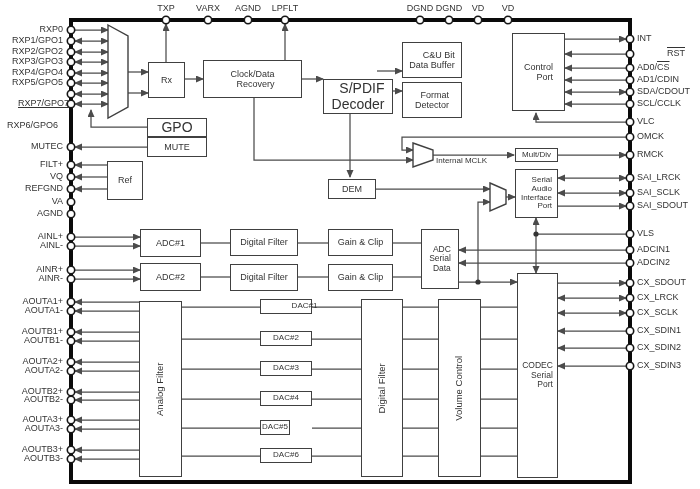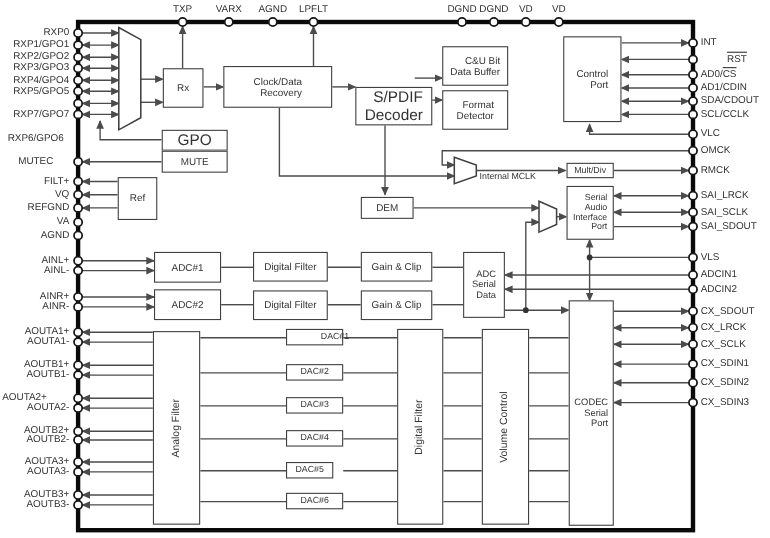--- a/index.html
+++ b/index.html
@@ -215,69 +215,69 @@
       <div class="block" style="left: 230px; top: 264px; width: 68px; height: 27px; font-size: 9px;">Digital Filter</div>
       <div class="block" style="left: 328px; top: 264px; width: 65px; height: 27px; font-size: 9px;">Gain &amp; Clip</div>
       <div class="block" style="left: 421px; top: 229px; width: 38px; height: 60px; font-size: 8.5px;">ADC
 Serial
 Data</div>
       <div class="block" style="left: 139px; top: 301px; width: 43px; height: 176px; font-size: 9px;"><span class="vlabel" style="font-size: 9.5px;">Analog Filter</span></div>
       <div class="block" style="left: 260px; top: 299px; width: 52px; height: 15px; font-size: 8px; padding-left: 37px;">DAC#1</div>
       <div class="block" style="left: 260px; top: 331px; width: 52px; height: 15px; font-size: 8px;">DAC#2</div>
       <div class="block" style="left: 260px; top: 361px; width: 52px; height: 15px; font-size: 8px;">DAC#3</div>
       <div class="block" style="left: 260px; top: 391px; width: 52px; height: 15px; font-size: 8px;">DAC#4</div>
-      <div class="block" style="left: 260px; top: 420px; width: 43px; height: 15px; font-size: 8px;">DAC#5</div>
+      <div class="block" style="left: 260px; top: 420px; width: 30px; height: 15px; font-size: 8px;">DAC#5</div>
       <div class="block" style="left: 260px; top: 448px; width: 52px; height: 15px; font-size: 8px;">DAC#6</div>
       <div class="block" style="left: 361px; top: 299px; width: 42px; height: 178px; font-size: 9px;"><span class="vlabel" style="font-size: 9.5px;">Digital Filter</span></div>
       <div class="block" style="left: 438px; top: 299px; width: 43px; height: 178px; font-size: 9px;"><span class="vlabel" style="font-size: 9.5px;">Volume Control</span></div>
       <div class="block" style="left: 517px; top: 273px; width: 41px; height: 205px; font-size: 8.5px;">CODEC
 Serial
 Port</div>
     </div>
   <div id="pin-labels" class="layer">
       <div class="pin-label" style="left: 2px; width: 61px; text-align: right; top: 24px;">RXP0</div>
       <div class="pin-label" style="left: 2px; width: 61px; text-align: right; top: 35px;">RXP1/GPO1</div>
       <div class="pin-label" style="left: 2px; width: 61px; text-align: right; top: 46px;">RXP2/GPO2</div>
       <div class="pin-label" style="left: 2px; width: 61px; text-align: right; top: 56px;">RXP3/GPO3</div>
       <div class="pin-label" style="left: 2px; width: 61px; text-align: right; top: 67px;">RXP4/GPO4</div>
       <div class="pin-label" style="left: 2px; width: 61px; text-align: right; top: 77px;">RXP5/GPO5</div>
       <div class="pin-label" style="left: 2px; width: 61px; text-align: center; top: 88px; margin-top: 32px;">RXP6/GPO6</div>
-      <div class="pin-label" style="left: 2px; width: 61px; text-align: right; top: 98px;">RXP7/GPO7</div>
-      <div class="pin-label" style="left: 2px; width: 61px; text-align: center; top: 141px;">MUTEC</div>
+      <div class="pin-label" style="left: 18px; width: 61px; top: 98px; text-decoration: underline;">RXP7/GPO7</div>
+      <div class="pin-label" style="left: 2px; width: 61px; text-align: right; top: 141px;">MUTEC</div>
       <div class="pin-label" style="left: 2px; width: 61px; text-align: right; top: 159px;">FILT+</div>
       <div class="pin-label" style="left: 2px; width: 61px; text-align: right; top: 171px;">VQ</div>
       <div class="pin-label" style="left: 2px; width: 61px; text-align: right; top: 183px;">REFGND</div>
       <div class="pin-label" style="left: 2px; width: 61px; text-align: right; top: 196px;">VA</div>
       <div class="pin-label" style="left: 2px; width: 61px; text-align: right; top: 208px;">AGND</div>
       <div class="pin-label" style="left: 2px; width: 61px; text-align: right; top: 231px;">AINL+</div>
       <div class="pin-label" style="left: 2px; width: 61px; text-align: right; top: 240px;">AINL-</div>
       <div class="pin-label" style="left: 2px; width: 61px; text-align: right; top: 264px;">AINR+</div>
       <div class="pin-label" style="left: 2px; width: 61px; text-align: right; top: 273px;">AINR-</div>
       <div class="pin-label" style="left: 2px; width: 61px; text-align: right; top: 296px;">AOUTA1+</div>
       <div class="pin-label" style="left: 2px; width: 61px; text-align: right; top: 305px;">AOUTA1-</div>
       <div class="pin-label" style="left: 2px; width: 61px; text-align: right; top: 326px;">AOUTB1+</div>
       <div class="pin-label" style="left: 2px; width: 61px; text-align: right; top: 335px;">AOUTB1-</div>
-      <div class="pin-label" style="left: 2px; width: 61px; text-align: left; top: 356px;">AOUTA2+</div>
+      <div class="pin-label" style="left: 2px; width: 61px; text-align: right; top: 356px;">AOUTA2+</div>
       <div class="pin-label" style="left: 2px; width: 61px; text-align: right; top: 365px;">AOUTA2-</div>
       <div class="pin-label" style="left: 2px; width: 61px; text-align: right; top: 386px;">AOUTB2+</div>
       <div class="pin-label" style="left: 2px; width: 61px; text-align: right; top: 394px;">AOUTB2-</div>
       <div class="pin-label" style="left: 2px; width: 61px; text-align: right; top: 414px;">AOUTA3+</div>
       <div class="pin-label" style="left: 2px; width: 61px; text-align: right; top: 423px;">AOUTA3-</div>
       <div class="pin-label" style="left: 2px; width: 61px; text-align: right; top: 444px;">AOUTB3+</div>
       <div class="pin-label" style="left: 2px; width: 61px; text-align: right; top: 453px;">AOUTB3-</div>
       <div class="pin-label" style="left: 136px; width: 60px; text-align: center; top: 3px;">TXP</div>
       <div class="pin-label" style="left: 178px; width: 60px; text-align: center; top: 3px;">VARX</div>
       <div class="pin-label" style="left: 218px; width: 60px; text-align: center; top: 3px;">AGND</div>
       <div class="pin-label" style="left: 255px; width: 60px; text-align: center; top: 3px;">LPFLT</div>
       <div class="pin-label" style="left: 390px; width: 60px; text-align: center; top: 3px;">DGND</div>
       <div class="pin-label" style="left: 419px; width: 60px; text-align: center; top: 3px;">DGND</div>
       <div class="pin-label" style="left: 448px; width: 60px; text-align: center; top: 3px;">VD</div>
       <div class="pin-label" style="left: 478px; width: 60px; text-align: center; top: 3px;">VD</div>
       <div class="pin-label" style="left: 637px; top: 33px;">INT</div>
-      <div class="pin-label" style="left: 661px; top: 48px;"><span class="ov">RST</span></div>
+      <div class="pin-label" style="left: 635px; top: 48px; padding-left: 32px;"><span class="ov">RST</span></div>
       <div class="pin-label" style="left: 637px; top: 62px;">AD0/<span class="ov">CS</span></div>
       <div class="pin-label" style="left: 637px; top: 74px;">AD1/CDIN</div>
       <div class="pin-label" style="left: 637px; top: 86px;">SDA/CDOUT</div>
       <div class="pin-label" style="left: 637px; top: 98px;">SCL/CCLK</div>
       <div class="pin-label" style="left: 637px; top: 116px;">VLC</div>
       <div class="pin-label" style="left: 637px; top: 131px;">OMCK</div>
       <div class="pin-label" style="left: 637px; top: 149px;">RMCK</div>
       <div class="pin-label" style="left: 637px; top: 172px;">SAI_LRCK</div>
       <div class="pin-label" style="left: 637px; top: 187px;">SAI_SCLK</div>
       <div class="pin-label" style="left: 637px; top: 200px;">SAI_SDOUT</div>

